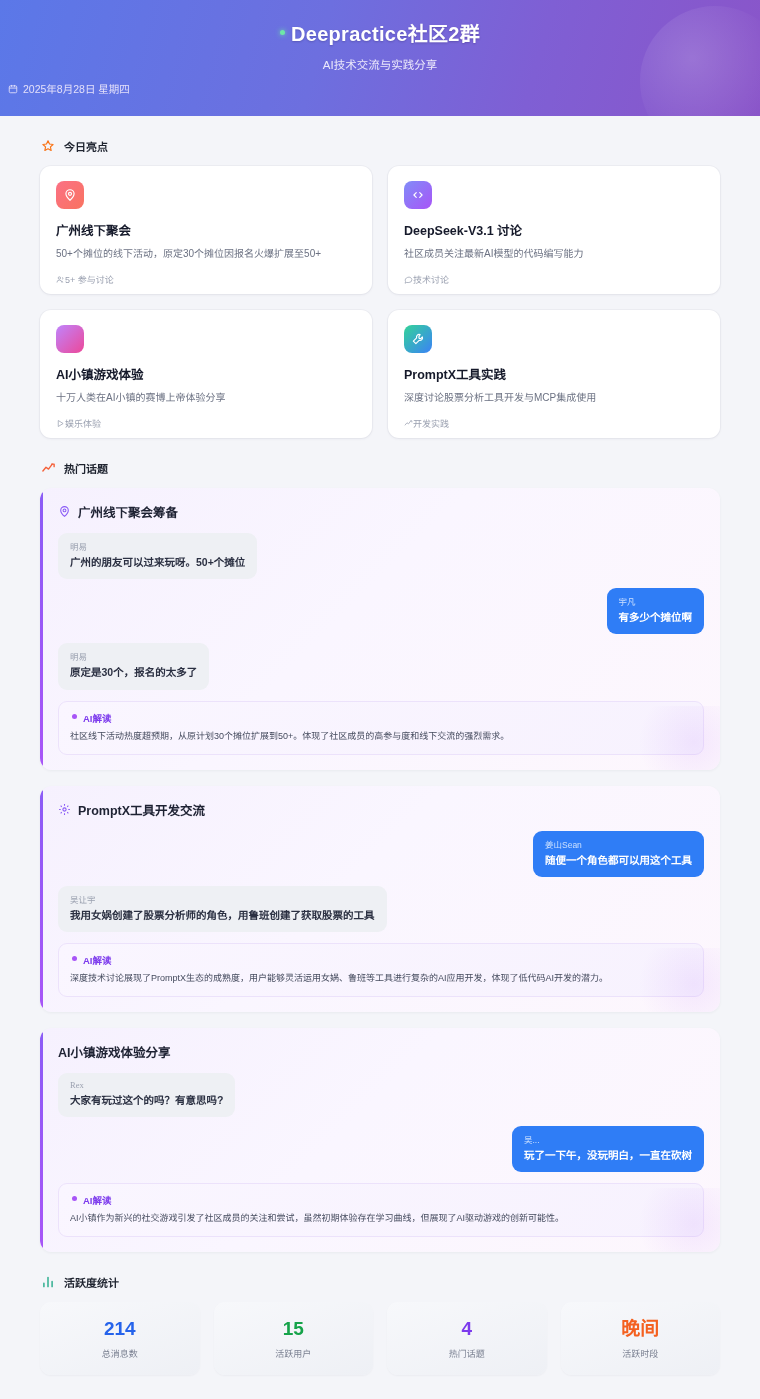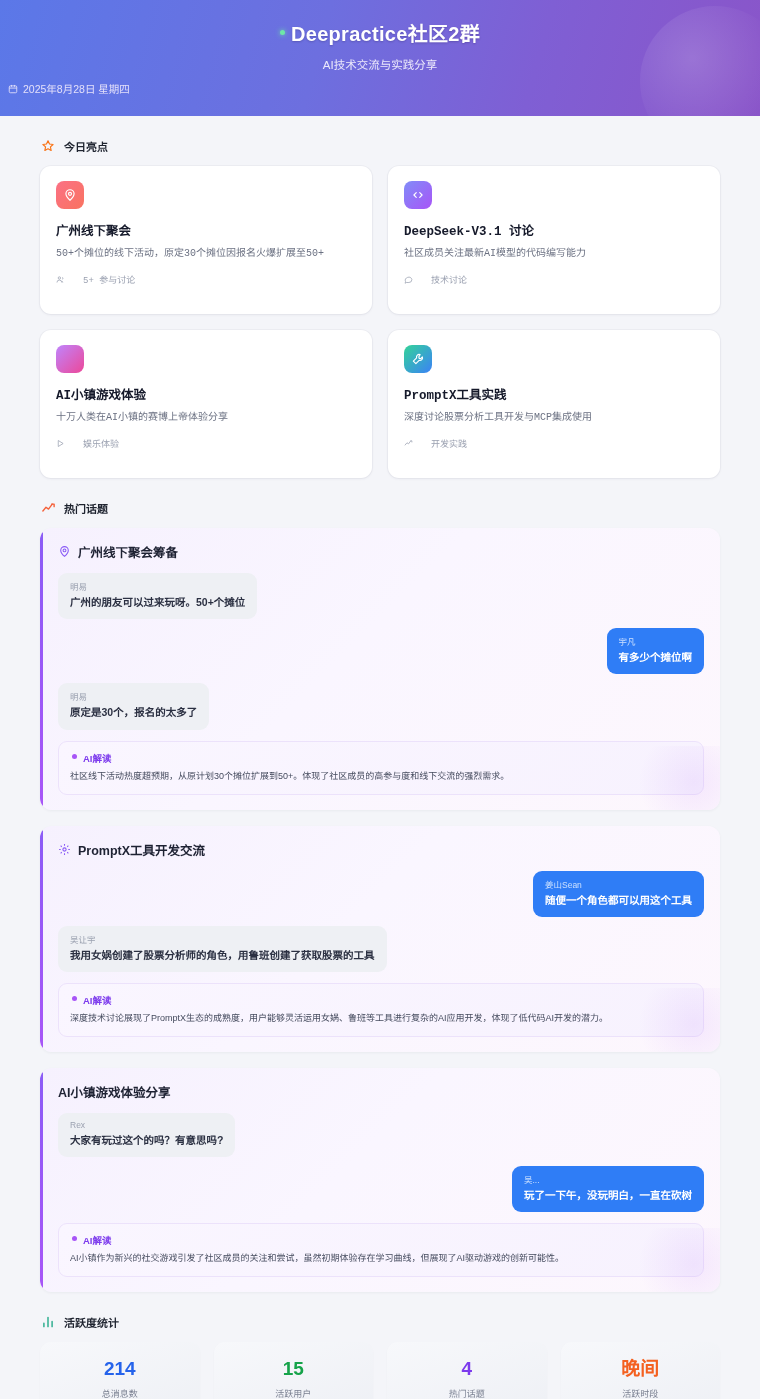--- a/index.html
+++ b/index.html
@@ -41,31 +41,30 @@
   .section{ margin-top:22px; }
   .sec-head{
     display:flex; align-items:center; gap:8px;
     font-size:11px; font-weight:bold; color:#1f2430; margin-bottom:12px;
   }
   .sec-ico{ width:16px;height:16px;display:inline-flex;align-items:center;justify-content:center;}
 
   
   .hl-grid{ display:grid; grid-template-columns:1fr 1fr; gap:16px; }
   .hl-card{
-    background:#fff; border-radius:11px; padding:15px 16px 28px;
+    background:#fff; border-radius:11px; padding:15px 16px 8px;
     box-shadow:0 1px 3px rgba(28,33,60,.06), 0 0 0 1px rgba(28,33,60,.03);
-    font-family:Liberation Mono, monospace;
   }
   .hl-ico{
     width:28px;height:28px;border-radius:8px;display:flex;align-items:center;justify-content:center;
     color:#fff; margin-bottom:11px;
   }
   .hl-title{ font-size:12.5px; font-weight:bold; color:#15192a; margin-bottom:7px; }
   .hl-desc{ font-size:10px; color:#6b7182; line-height:1.5; margin-bottom:12px; }
-  .hl-meta{ font-size:9px; color:#9aa0b0; display:flex; align-items:center; gap:18px; }
+  .hl-meta{ font-size:9px; color:#9aa0b0; display:flex; align-items:center; gap:0; }
   .hl-meta svg{ display:block; }
 
   
   .topic{
     position:relative; border-radius:12px; padding:14px 16px 15px 18px;
     margin-bottom:16px;
     background:linear-gradient(135deg,#f6f1fe 0%,#faf6ff 45%,#fdf7fd 100%);
     box-shadow:0 1px 3px rgba(28,33,60,.05);
     overflow:hidden;
   }
@@ -84,21 +83,21 @@
   }
   .topic-head .t-ico{ width:13px;height:13px;display:inline-flex;align-items:center;justify-content:center;color:#8b5cf6;}
 
   .msg{ margin-bottom:9px; display:flex; }
   .msg.left{ justify-content:flex-start; }
   .msg.right{ justify-content:flex-end; }
   .bubble{ max-width:73%; border-radius:9px; padding:7px 12px 9px; }
   .msg.left .bubble{ background:#eef0f4; }
   .msg.right .bubble{ background:#2f7df6; }
   .b-name{ font-size:8.5px; margin-bottom:3px; }
-  .msg.left .b-name{ color:#9ba1b0; }
+  .msg.left .b-name{ color:#9ba1b0;font-family:Liberation Serif, serif; }
   .msg.right .b-name{ color:#cbe0ff; }
   .b-text{ font-size:10.5px; line-height:1.45; font-weight:600; }
   .msg.left .b-text{ color:#2b3042; }
   .msg.right .b-text{ color:#ffffff; }
 
   .ai-box{
     margin-top:11px; border-radius:9px; padding:9px 11px 10px;
     background:linear-gradient(135deg,#faf6ff 0%,#f7f2fe 100%);
     border:1px solid #ece2fb;
   }

